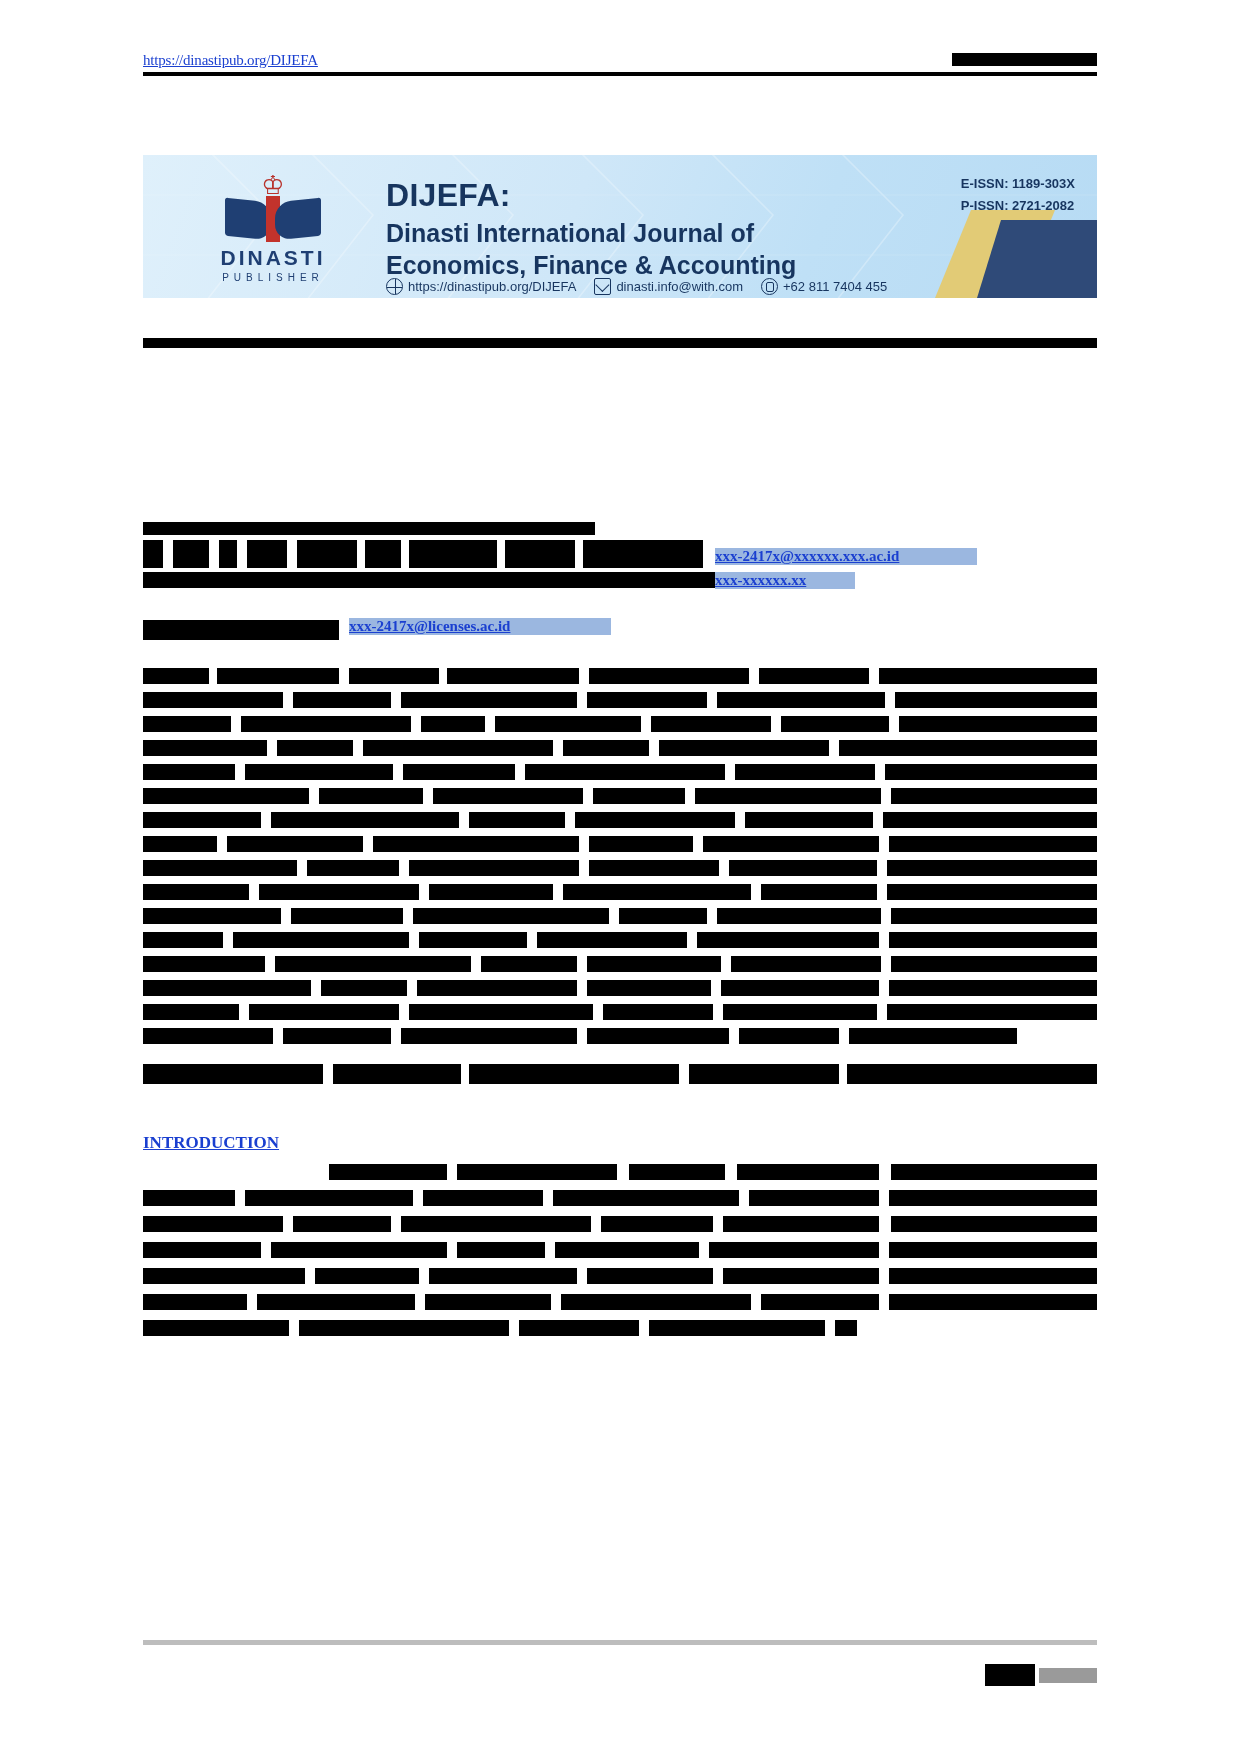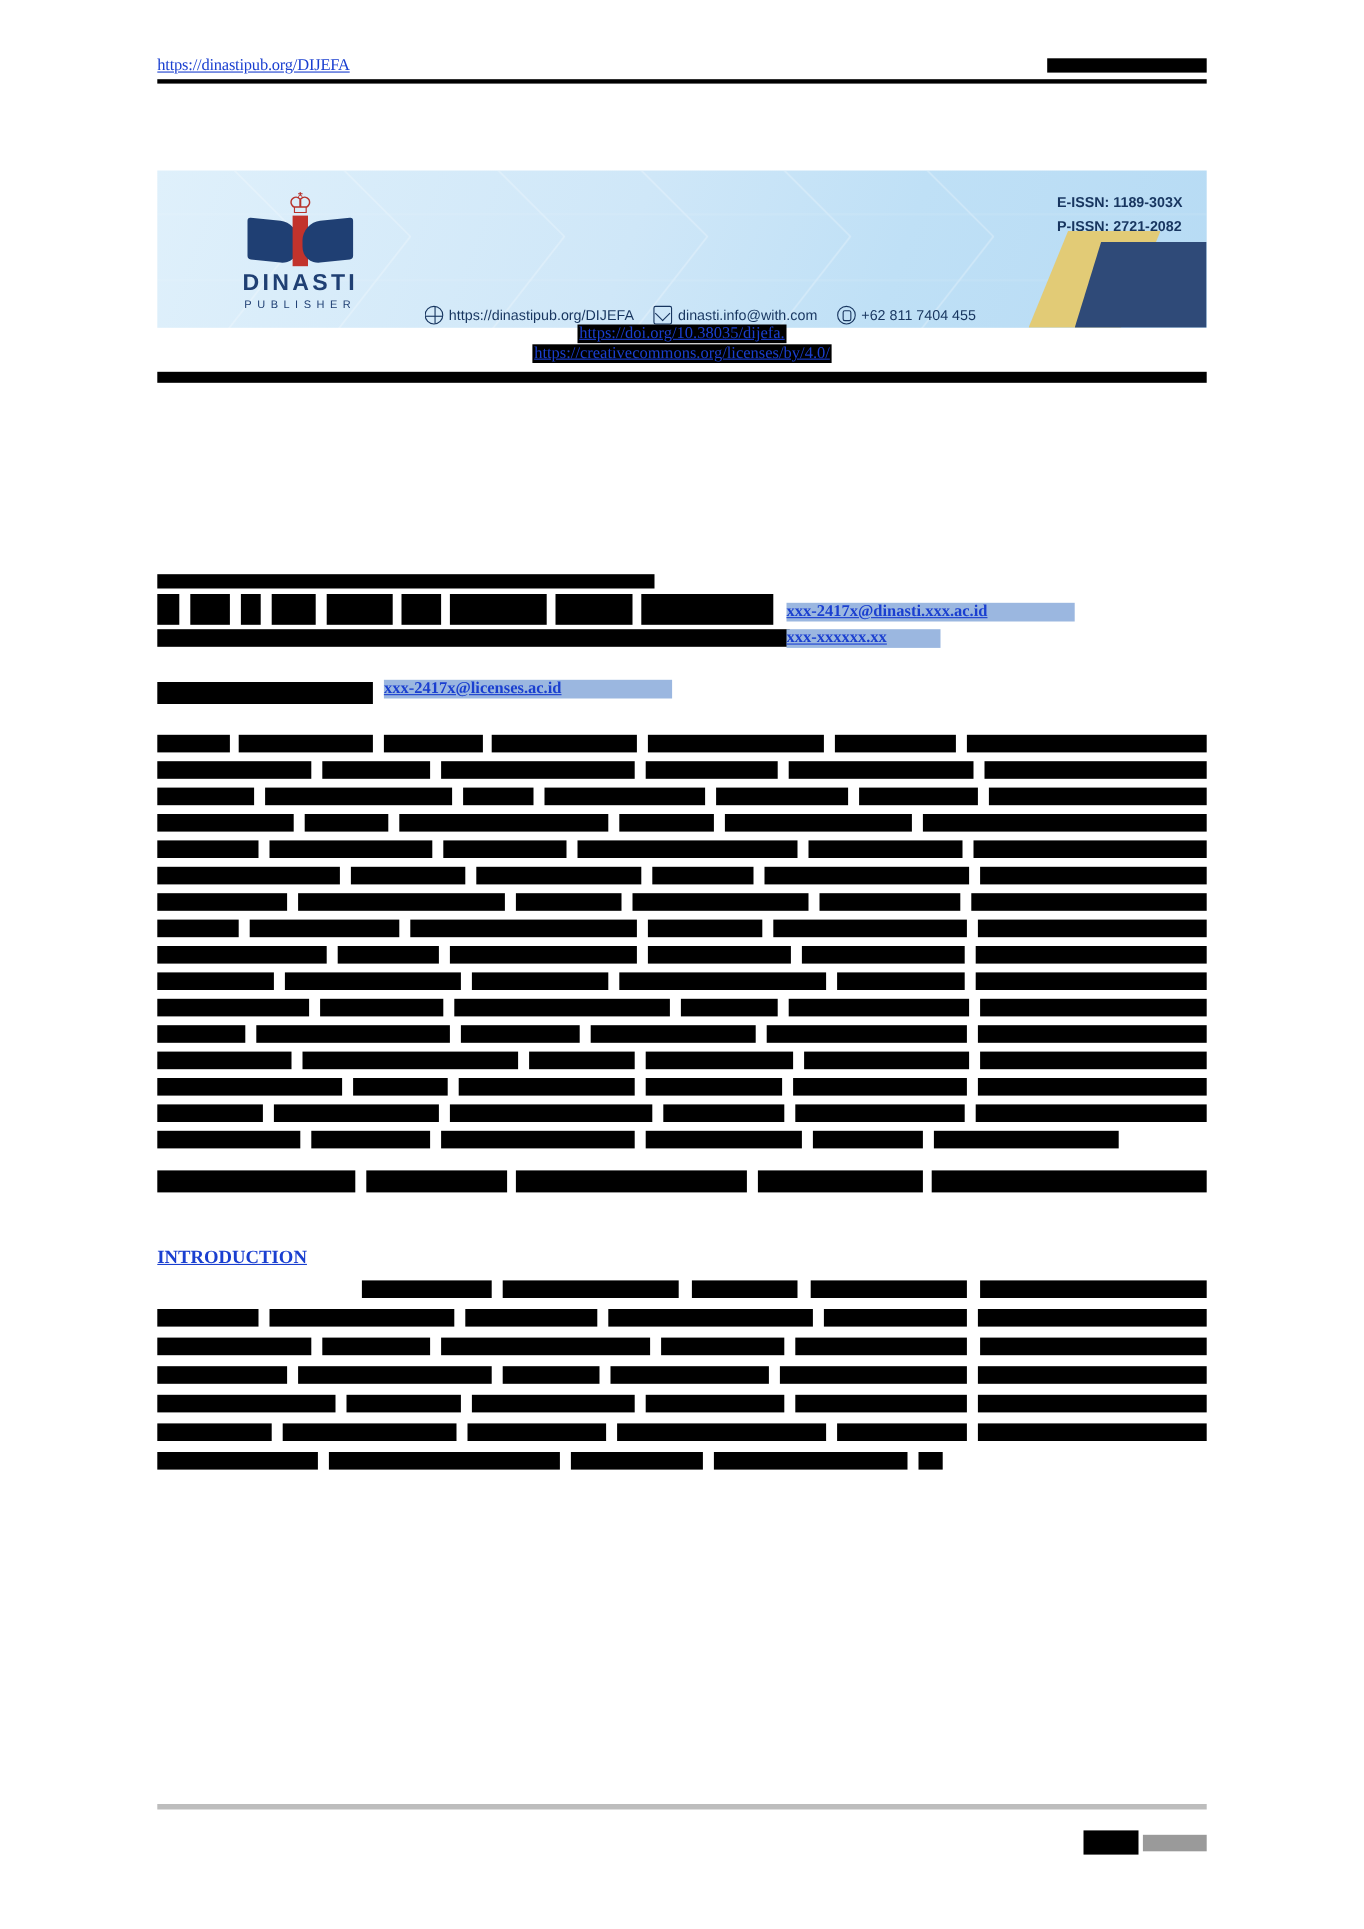--- a/index.html
+++ b/index.html
@@ -370,20 +370,25 @@
         <div class="crown">♔</div>
         <div class="bookshape">
           <div class="b1"></div>
             <div class="bmid"></div>
             <div class="b2"></div>
         </div>
         <div class="brand-name">DINASTI</div>
         <div class="brand-sub">PUBLISHER</div>
       </div>
 
+      <div class="banner-title">
+        <div class="t1">DIJEFA:</div>
+        <div class="t2">Dinasti International Journal of</div>
+        <div class="t3">Economics, Finance &amp; Accounting</div>
+      </div>
 
       <div class="banner-contacts">
         <span class="ci">
           <span class="ico globe"></span>
           <span>https://dinastipub.org/DIJEFA</span>
         </span>
         <span class="ci">
           <span class="ico mail"></span>
           <span>dinasti.info@with.com</span>
         </span>
@@ -395,40 +400,36 @@
 
       <div class="banner-issn">
         <div>E-ISSN: 1189-303X</div>
         <div>P-ISSN: 2721-2082</div>
       </div>
 
       <div class="banner-shape2"></div>
       <div class="banner-shape1"></div>
     </div>
 
-    <div class="doi-block">
-      <div><a class="doi-line" href="#">https://doi.org/10.38035/dijefa.</a></div>
-      <div><a class="doi-line" href="#">https://creativecommons.org/licenses/by/4.0/</a></div>
-    </div>
     <div class="doi-rule"></div>
 
 
     <div>
       <div class="redact" style="left:0px;  top:522px; width:452px; height:13px;"></div>
       <div class="redact" style="left:0px;  top:540px; width:20px;  height:28px;"></div>
       <div class="redact" style="left:30px; top:540px; width:36px;  height:28px;"></div>
       <div class="redact" style="left:76px; top:540px; width:18px;  height:28px;"></div>
       <div class="redact" style="left:104px;top:540px; width:40px;  height:28px;"></div>
       <div class="redact" style="left:154px;top:540px; width:60px;  height:28px;"></div>
       <div class="redact" style="left:222px;top:540px; width:36px;  height:28px;"></div>
       <div class="redact" style="left:266px;top:540px; width:88px;  height:28px;"></div>
       <div class="redact" style="left:362px;top:540px; width:70px;  height:28px;"></div>
       <div class="redact" style="left:440px;top:540px; width:120px;height:28px;"></div>
       <div class="redact" style="left:0px;  top:572px; width:575px; height:16px;"></div>
-      <a class="lnk" href="#" style="left:572px; top:548px; width:262px;">xxx-2417x@dinasti.xxx.ac.id</a>
+      <a class="lnk" href="#" style="left:572px; top:548px; width:262px;">xxx-2417x@xxxxxx.xxx.ac.id</a>
       <a class="lnk" href="#" style="left:572px; top:572px; width:140px;">xxx-xxxxxx.xx</a>
     </div>
 
     <div>
       <div class="redact" style="left:0px; top:620px; width:196px; height:20px;"></div>
       <a class="lnk" href="#" style="left:206px; top:618px; width:262px;">xxx-2417x@licenses.ac.id</a>
     </div>
 
     <div>
       <div class="redact" style="left:0px;   top:668px; width:66px;  height:16px;"></div>

